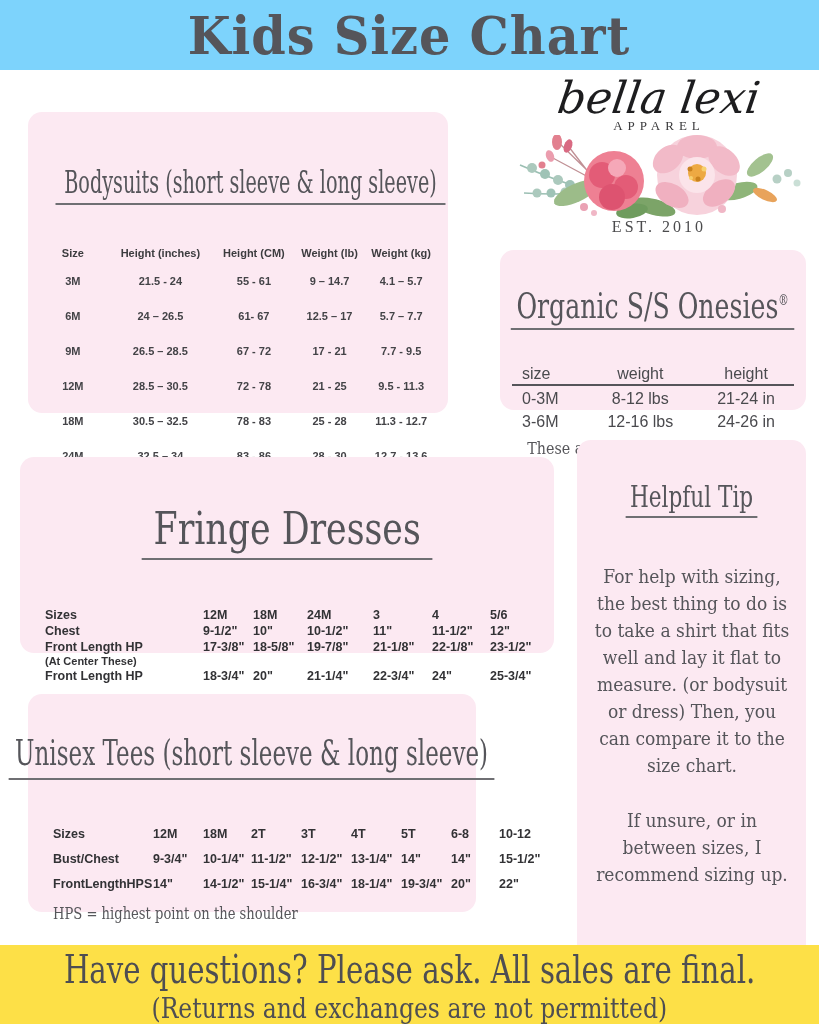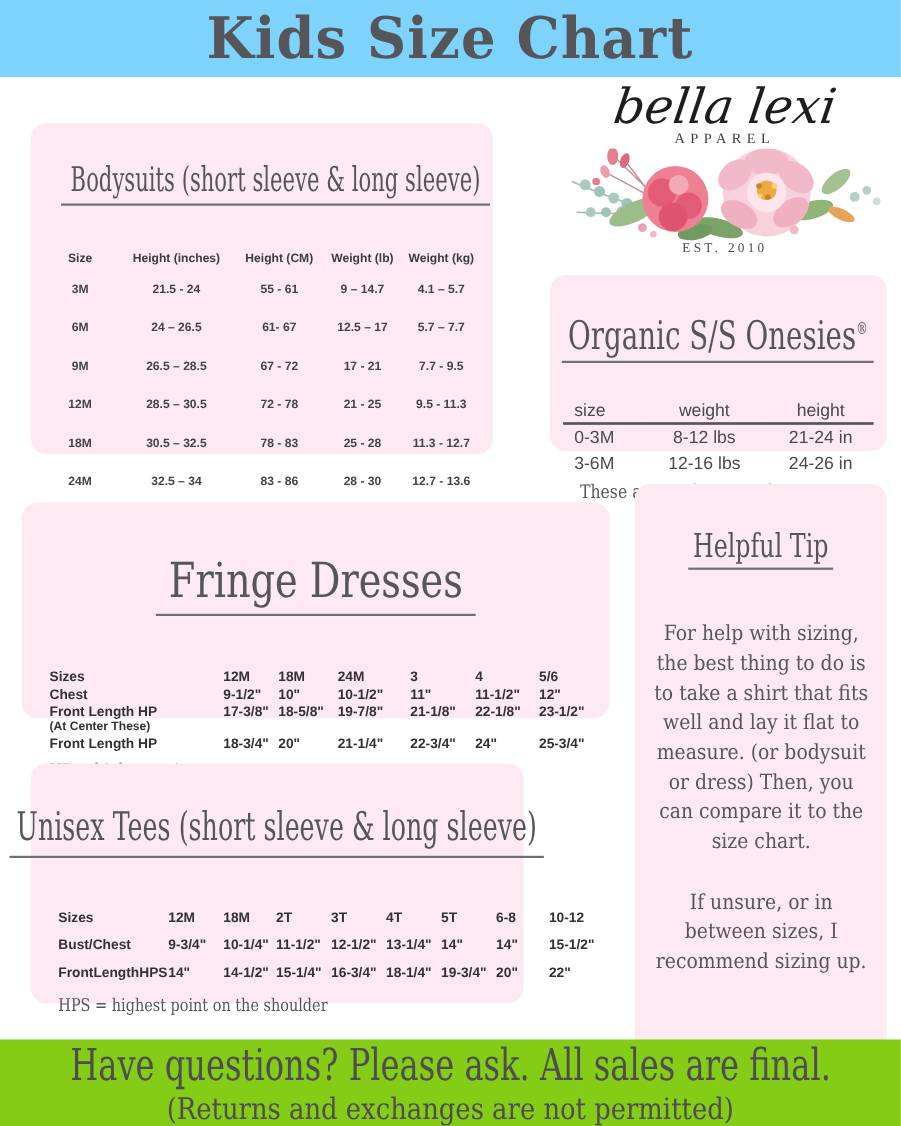--- a/index.html
+++ b/index.html
@@ -10,48 +10,48 @@
   
   .banner-top{
     position:absolute;top:0;left:0;width:819px;height:70px;background:#7dd3fc;
     display:flex;align-items:center;justify-content:center;
   }
   .page-title{
     font-family:"DejaVu Serif",serif;font-weight:700;font-size:52px;color:#55555a;
     white-space:nowrap;transform:scaleX(.95);letter-spacing:1px;
   }
   .banner-bottom{
-    position:absolute;left:0;top:945px;width:819px;height:79px;background:#84cc16;
+    position:absolute;left:0;top:945px;width:819px;height:79px;background:#fde047;
     display:flex;flex-direction:column;align-items:center;justify-content:center;gap:1px;
   }
   .footer-line1{font-family:"DejaVu Serif",serif;font-size:40px;color:#4e4e52;white-space:nowrap;transform:scaleX(.73);}
   .footer-line2{font-family:"DejaVu Serif",serif;font-size:27px;color:#4e4e52;white-space:nowrap;transform:scaleX(.87);}
   
   .box{position:absolute;background:#fce9f2;border-radius:14px;}
   .box-head{display:flex;justify-content:center;}
   .box-title{
     font-family:"DejaVu Serif",serif;font-weight:400;color:#55555a;
     white-space:nowrap;border-bottom:2px solid #6f6f73;line-height:1.12;
   }
   
   .bodysuits{left:28px;top:112px;width:420px;height:301px;}
-  .bodysuits .box-head{padding-top:9px;margin-left:24px;}
+  .bodysuits .box-head{padding-top:27px;margin-left:24px;}
   .bs-title{font-size:31px;transform:scaleX(.62);padding:0 14px 4px;}
   .bs-table{width:398px;margin:8px auto 0;border-collapse:collapse;table-layout:fixed;}
   .bs-table th{font-size:11px;font-weight:700;color:#3c3c3f;text-align:center;padding:8px 0 4px;}
   .bs-table td{font-size:11px;font-weight:700;color:#434347;text-align:center;height:33px;vertical-align:middle;}
   
   .logo{position:absolute;left:512px;top:74px;width:294px;height:176px;text-align:center;}
   .logo-script{
     font-family:"DejaVu Serif",serif;font-style:italic;font-size:44px;color:#1d1d1f;
     transform:skewX(-8deg);line-height:1.1;
   }
   .logo-sub{font-family:"Liberation Serif",serif;font-size:13px;letter-spacing:5px;color:#3a3a3c;margin-top:-4px;}
   .logo-flowers{display:block;margin:1px auto 0;}
-  .logo-est{font-family:"Liberation Serif",serif;font-size:12px;letter-spacing:3px;color:#4b4b4d;margin-top:-1px;}
+  .logo-est{font-family:"Liberation Serif",serif;font-size:16px;letter-spacing:3px;color:#4b4b4d;margin-top:-1px;}
   
   .onesies{left:500px;top:250px;width:306px;height:160px;}
   .onesies .box-head{padding-top:6px;}
   .on-title{font-size:36px;transform:scaleX(.70);padding:0 8px 2px;}
   .on-title sup{font-size:15px;}
   .on-table{width:282px;margin:5px auto 0;border-collapse:collapse;table-layout:fixed;color:#4a4a4e;}
   .on-table th{font-size:16px;font-weight:400;border-bottom:2px solid #55555a;padding:0 0 1px;text-align:center;}
   .on-table th.c1{text-align:left;padding-left:10px;}
   .on-table td{font-size:16px;padding:4px 0 1px;text-align:center;}
   .on-table td.c1{text-align:left;padding-left:10px;}

